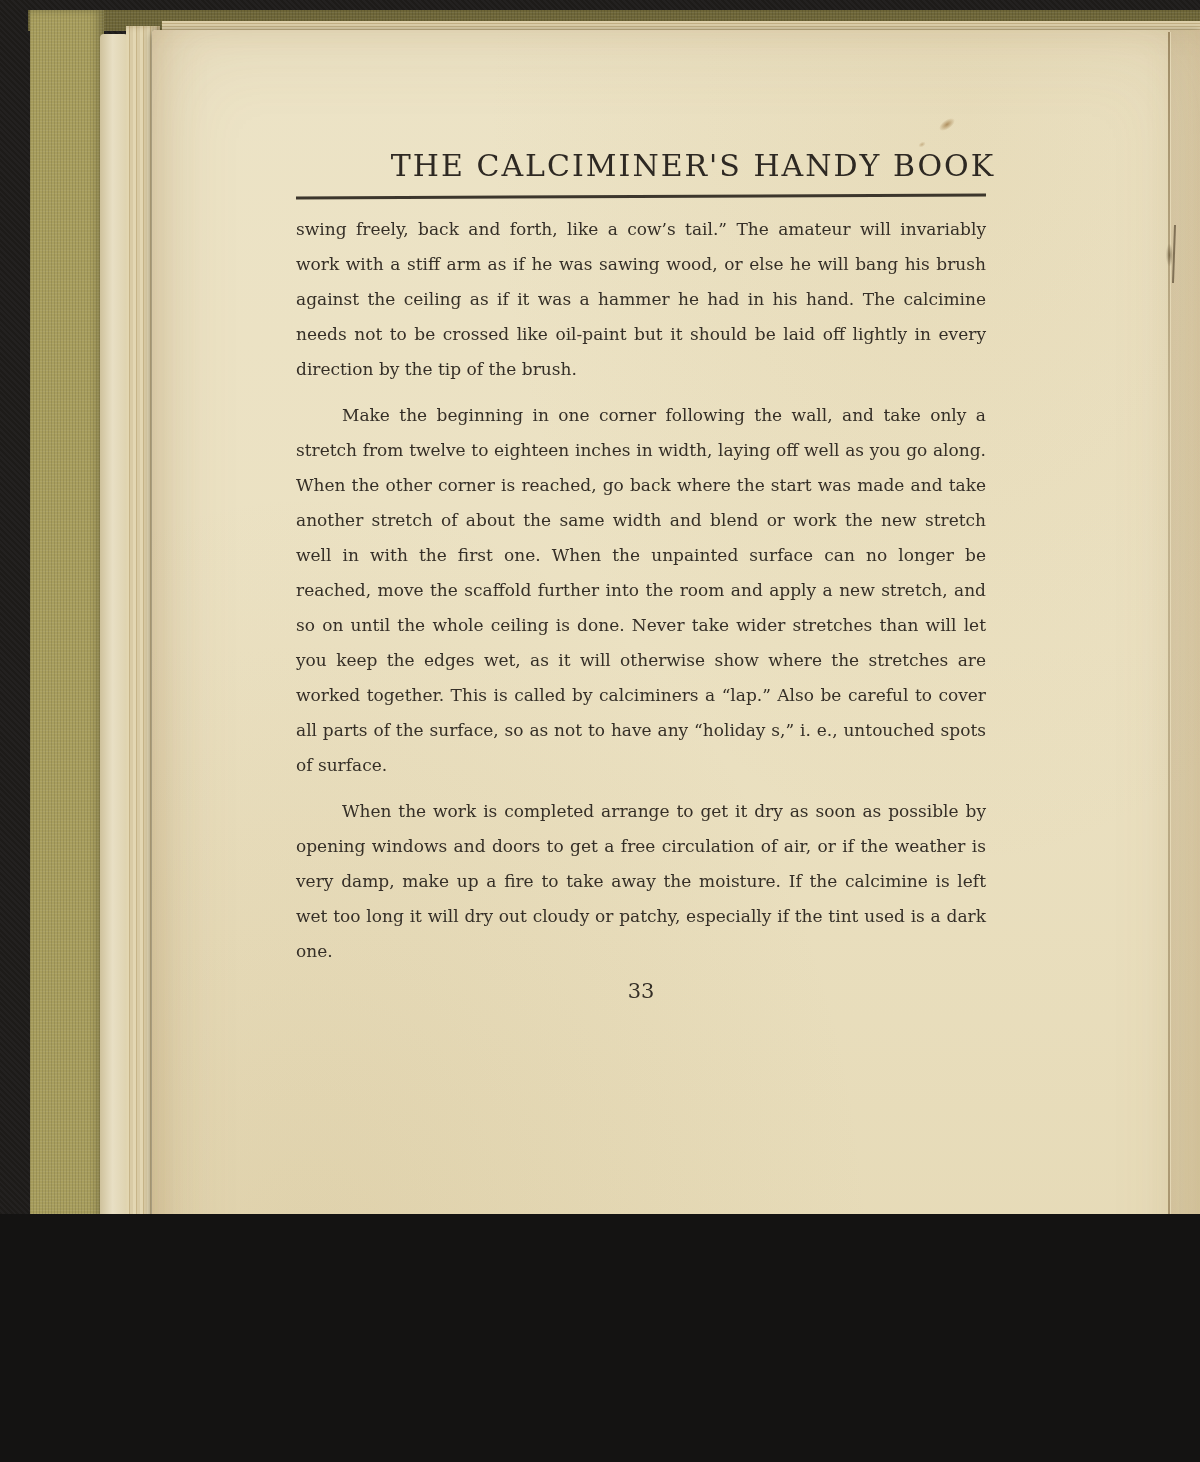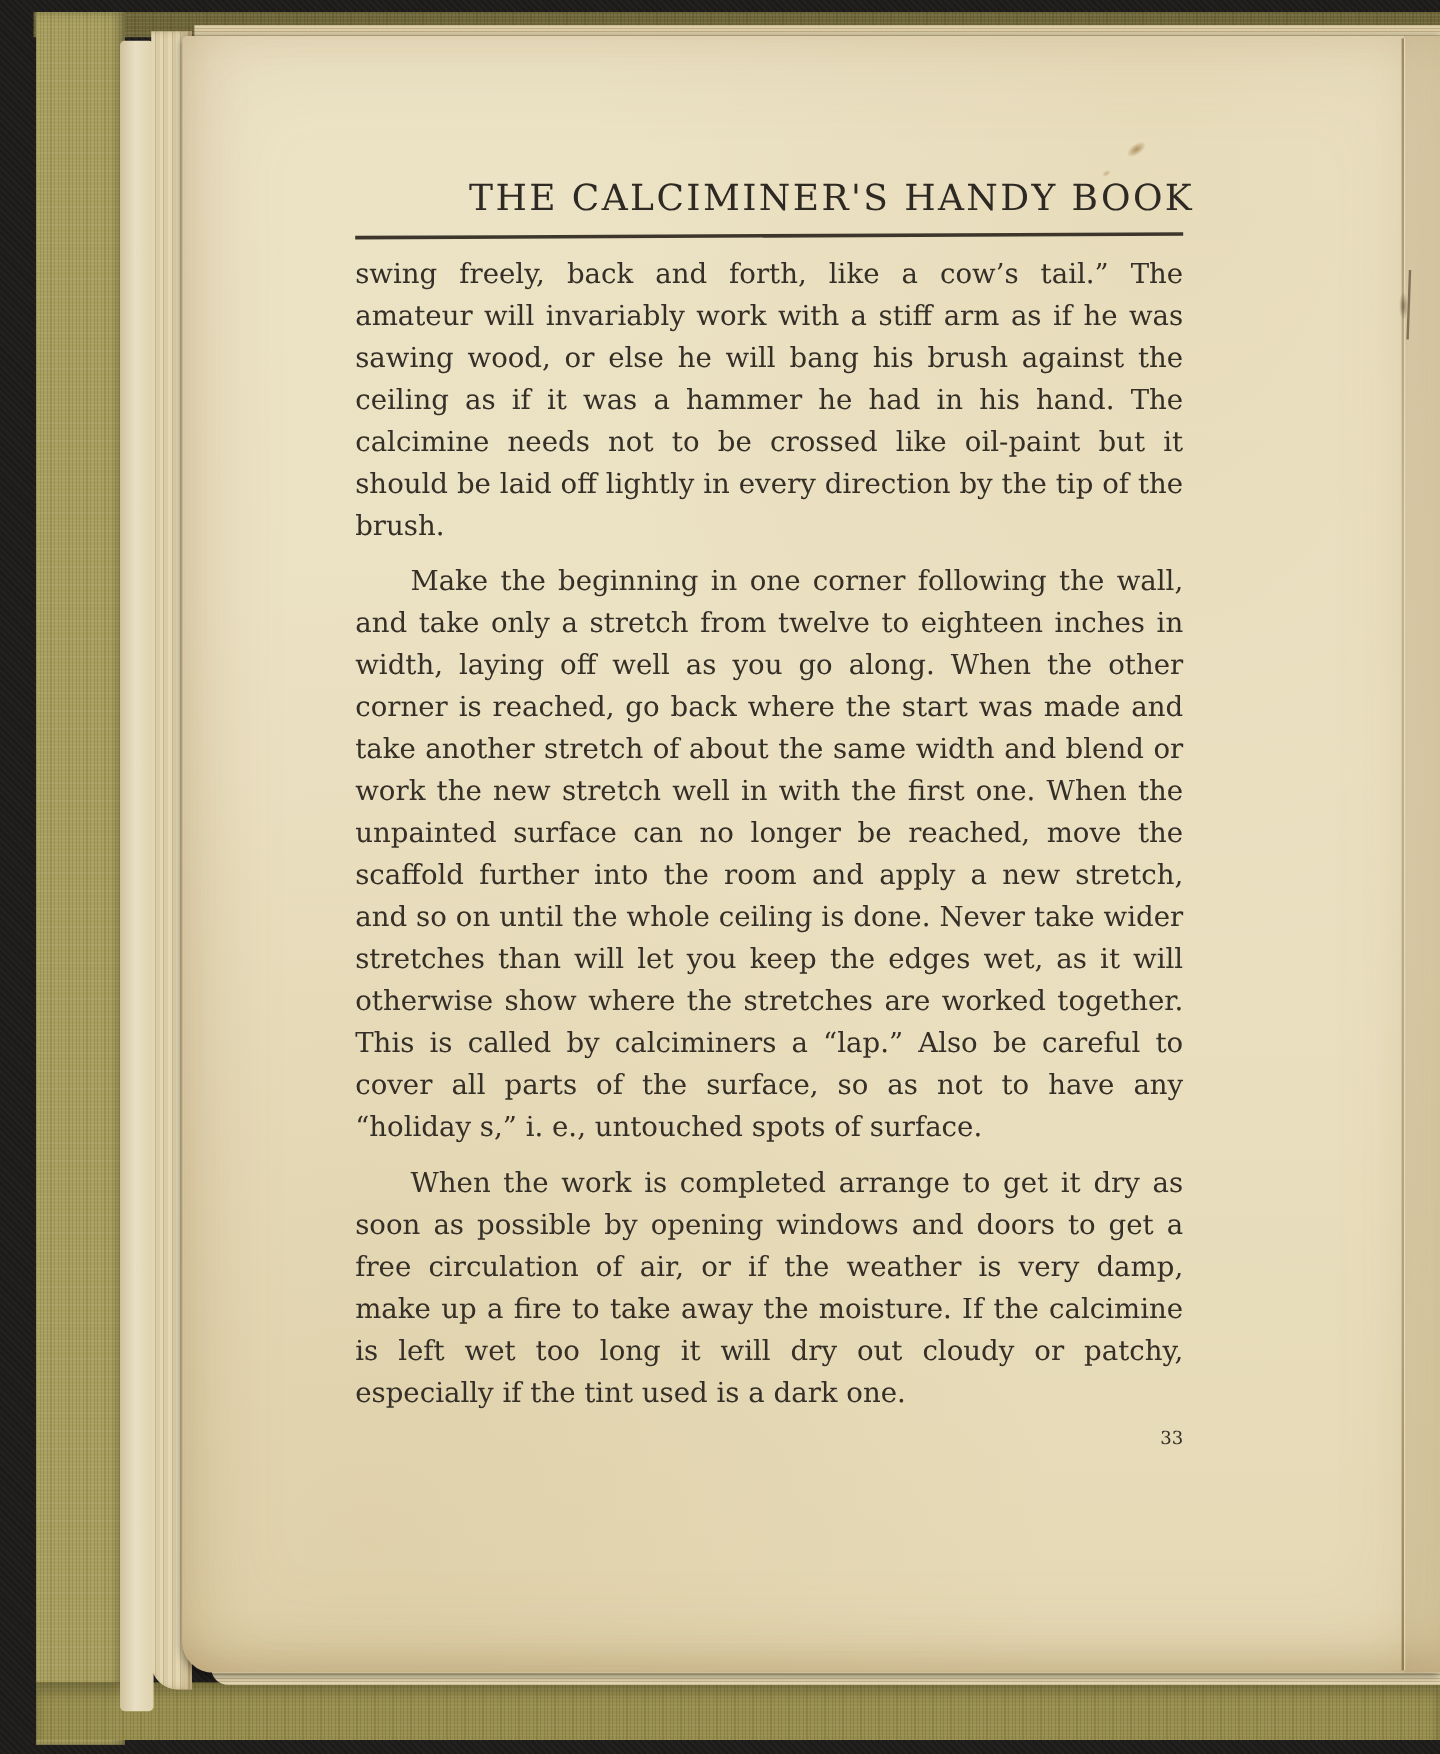--- a/index.html
+++ b/index.html
@@ -1,18 +1,18 @@
 <!DOCTYPE html>
 <html><head>
 <meta charset="utf-8">
 <style>
   html,body { margin:0; padding:0; background:#141312; }
 
   .scene {
-    position:relative; width:1200px; height:1462px; overflow:hidden;
+    position:relative; width:1200px; height:1214px; overflow:hidden;
     background: repeating-linear-gradient(45deg, #1d1b19 0 2px, #232120 2px 4px);
     font-family:"DejaVu Serif", serif;
   }
 
   
   .cover { position:absolute;
     background:
       repeating-linear-gradient(90deg, rgba(0,0,0,.10) 0 1px, rgba(0,0,0,0) 1px 3px),
       repeating-linear-gradient(0deg, rgba(255,255,255,.07) 0 1px, rgba(255,255,255,0) 1px 3px),
       #a49a58;
@@ -72,25 +72,25 @@
   .scratch { position:absolute; left:1021px; top:195px; width:2px; height:58px;
     background: rgba(60,45,25,.55); transform:rotate(2deg); }
   .blob { position:absolute; left:1014px; top:214px; width:7px; height:22px;
     background: radial-gradient(ellipse, rgba(70,55,30,.50), rgba(70,55,30,0) 75%); }
 
   
   .textblock { position:absolute; left:144px; top:118px; width:690px; color:#352f27; }
   .running-head { font-size:30px; letter-spacing:2px; color:#2e2923;
     text-align:center; white-space:nowrap; transform:translateX(52px); }
   .head-rule { margin-top:12px; height:3px; background:#3c362c; transform:rotate(-0.25deg); }
-  .body-par { margin:11px 0 0; font-size:23px; line-height:35px;
+  .body-par { margin:11px 0 0; font-size:17px; line-height:35px;
     text-align:justify; hyphens:none; }
   .body-par.first { margin-top:14px; }
   .body-par.indent { text-indent:46px; }
-  .pagenum { margin-top:10px; text-align:right; font-size:15px; }
+  .pagenum { margin-top:10px; text-align:center; font-size:21px; }
 </style>
 </head>
 <body>
 
 <div class="scene">
 
   <div class="cover cover-top"></div>
   <div class="cover cover-left"></div>
   <div class="cover cover-bottom"></div>
 

